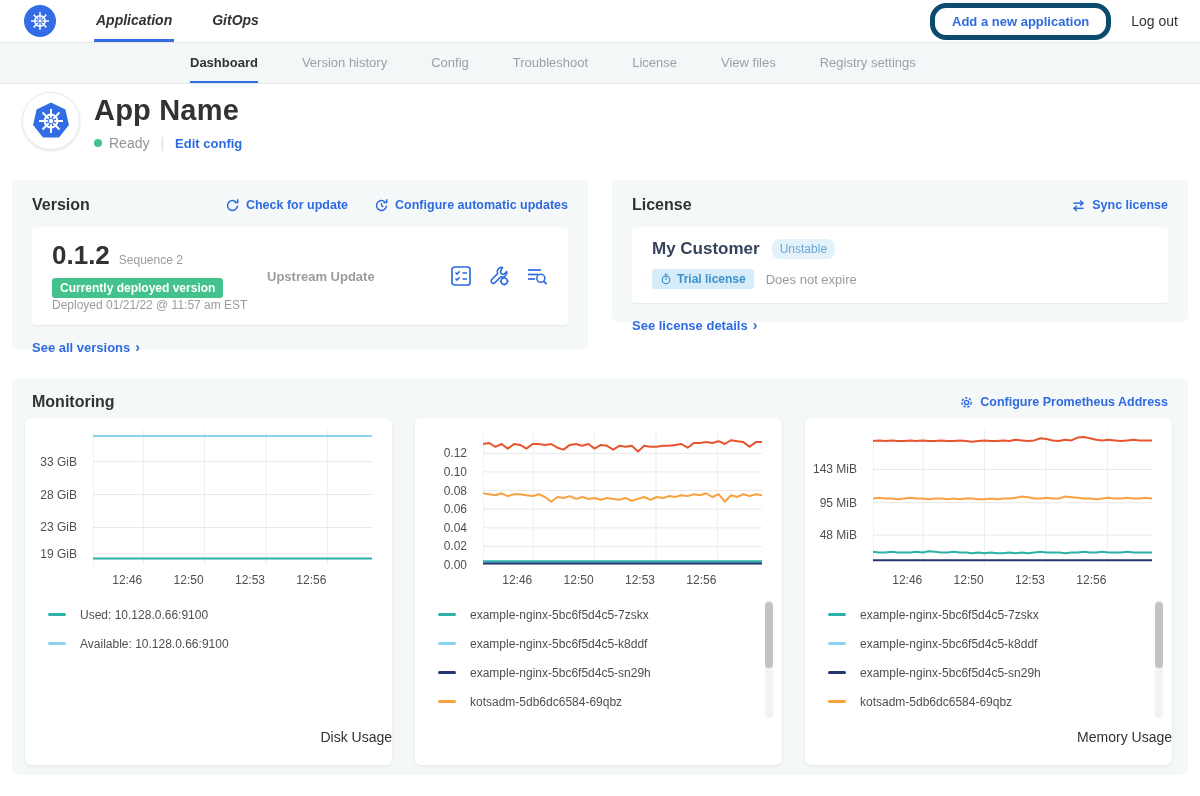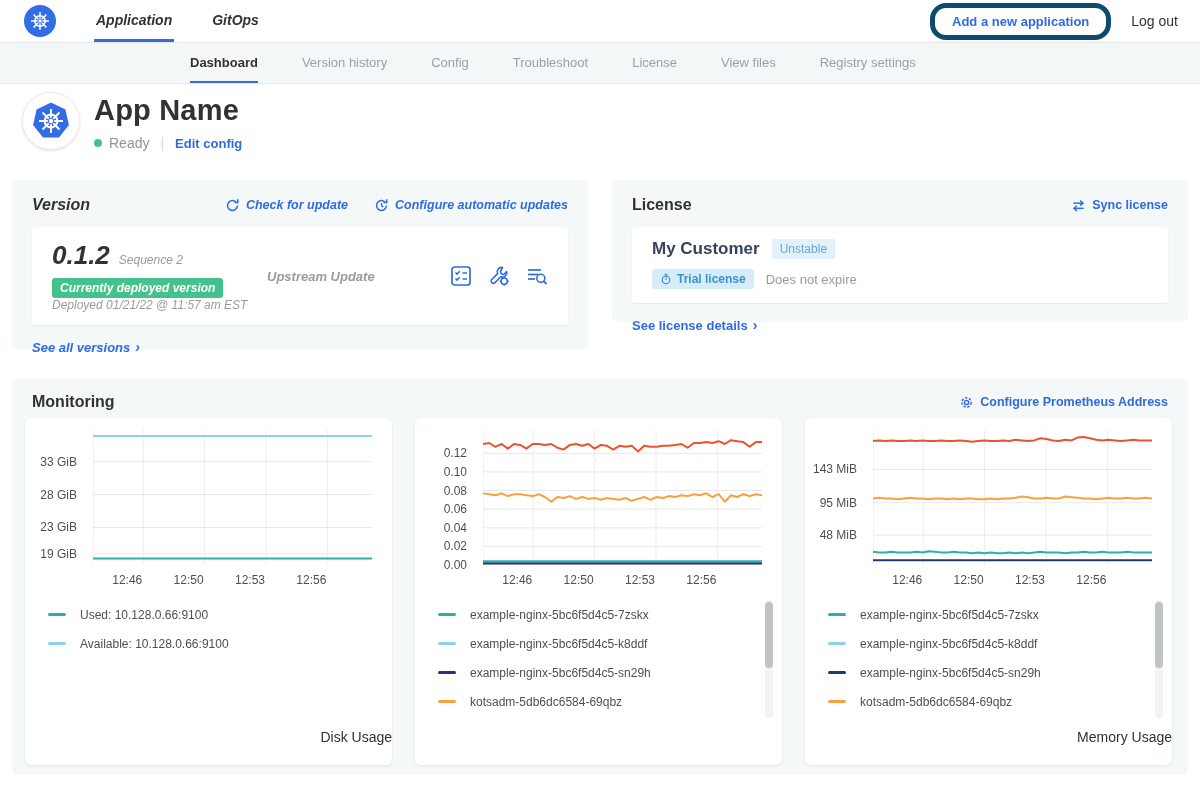--- a/index.html
+++ b/index.html
@@ -52,42 +52,42 @@
   .card { position:absolute; background:#f5f8f9; border-radius:6px; }
   .card-head { display:flex; align-items:center; justify-content:space-between; }
   .card-title { font-size:16px; font-weight:700; color:#323232; }
   .head-links { display:flex; align-items:center; }
   .icon-link { display:inline-flex; align-items:center; font-size:12.5px; font-weight:700;
                color:#2f6be0; cursor:pointer; margin-left:26px; }
   .icon-link svg { width:15px; height:15px; margin-right:6px; }
   .inner-card { background:#fff; border-radius:4px; box-shadow:0 1px 2px rgba(0,0,0,.07);
                 margin-top:13px; }
 
-  .version-card { top:180px; left:12px; width:576px; height:170px; padding:16px 20px;font-style:italic; }
+  .version-card { top:180px; left:12px; width:576px; height:170px; padding:16px 20px; }
   .version-inner { display:flex; align-items:center; padding:13px 20px; min-height:96px; }
   .v-left { flex:0 0 215px; }
   .v-num-row { display:flex; align-items:baseline; }
   .v-number { font-size:26px; font-weight:700; color:#323232; }
   .v-seq { font-size:12px; color:#9b9b9b; margin-left:9px; }
   .green-badge { display:inline-block; margin-top:7px; background:#44c28d; color:#fff;
                  font-size:12px; font-weight:700; padding:3px 8px; border-radius:3px; }
   .deployed { font-size:12px; color:#9b9b9b; }
   .v-mid { flex:1; font-size:13px; font-weight:700; color:#9b9b9b; }
   .v-icons { display:flex; align-items:center; }
   .v-icons .vicon { margin-left:16px; color:#2f6be0; cursor:pointer; display:inline-flex; }
   .v-icons svg { width:22px; height:22px; }
   .see-link { display:inline-flex; align-items:center; margin-top:14px; font-size:13px; }
   .chev { font-weight:700; margin-left:5px; font-size:14px; }
 
   .license-card { top:180px; left:612px; width:576px; height:142px; padding:16px 20px; }
   .license-inner { padding:12px 20px 14px; }
   .cust-row { display:flex; align-items:center; }
   .cust-name { font-size:17px; font-weight:700; color:#36435c; }
   .chan-badge { margin-left:12px; background:#e3f1fa; color:#6ba7d4; font-size:12px;
-                padding:3px 8px; border-radius:1px; }
+                padding:3px 8px; border-radius:8px; }
   .lic-row2 { display:flex; align-items:center; margin-top:10px; }
   .trial-badge { display:inline-flex; align-items:center; background:#d7ecf9; color:#3a94cf;
                  font-size:12px; font-weight:700; padding:3px 8px; border-radius:3px; }
   .trial-badge svg { width:12px; height:12px; margin-right:5px; }
   .expiry { font-size:13px; color:#9b9b9b; margin-left:12px; }
 
   
   .monitoring { top:378px; left:12px; width:1176px; height:397px; }
   .mon-head { position:absolute; top:15px; left:20px; right:20px; display:flex;
               align-items:center; justify-content:space-between; }

